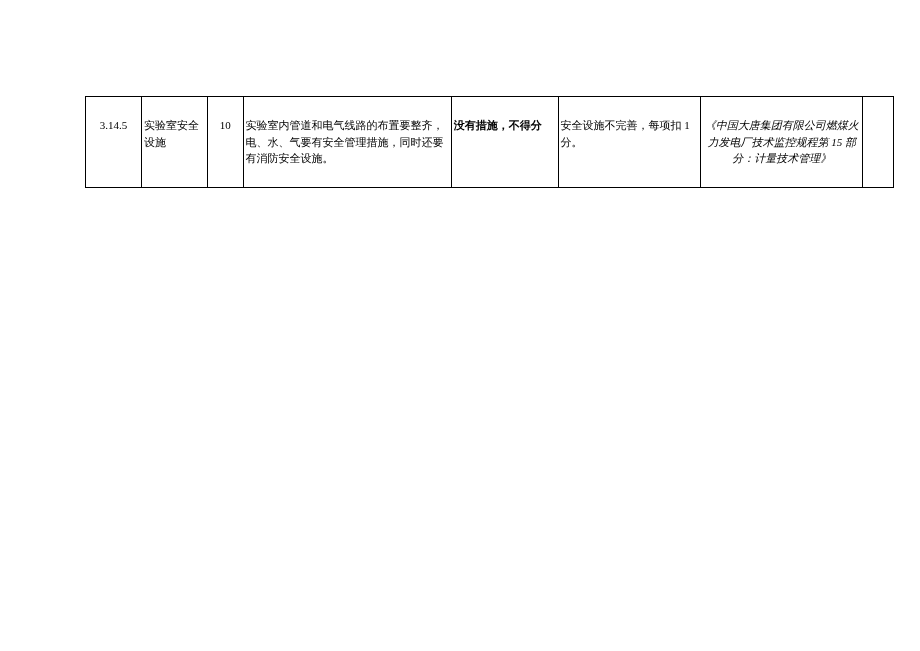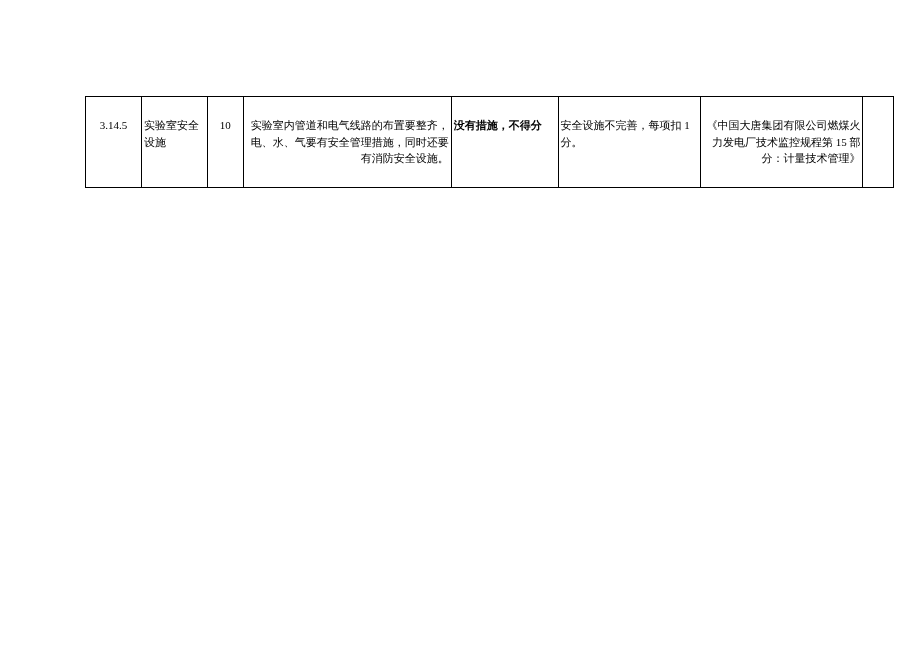--- a/index.html
+++ b/index.html
@@ -41,34 +41,35 @@
     .col-name {
       width: 65px;
       text-align: left;
     }
     .col-score {
       width: 35px;
       text-align: center;
     }
     .col-content {
       width: 205px;
-      text-align: right;
+      text-align: left;
     }
     .col-criteria1 {
       width: 105px;
       text-align: left;
       font-weight: bold;
     }
     .col-criteria2 {
       width: 140px;
       text-align: left;
     }
     .col-ref {
       width: 160px;
-      text-align: right;
+      text-align: center;
+      font-style: italic;
     }
     .col-last {
       width: 30px;
     }
   </style>
 </head>
 <body>
 
 <div class="table-wrapper">
   <table>

